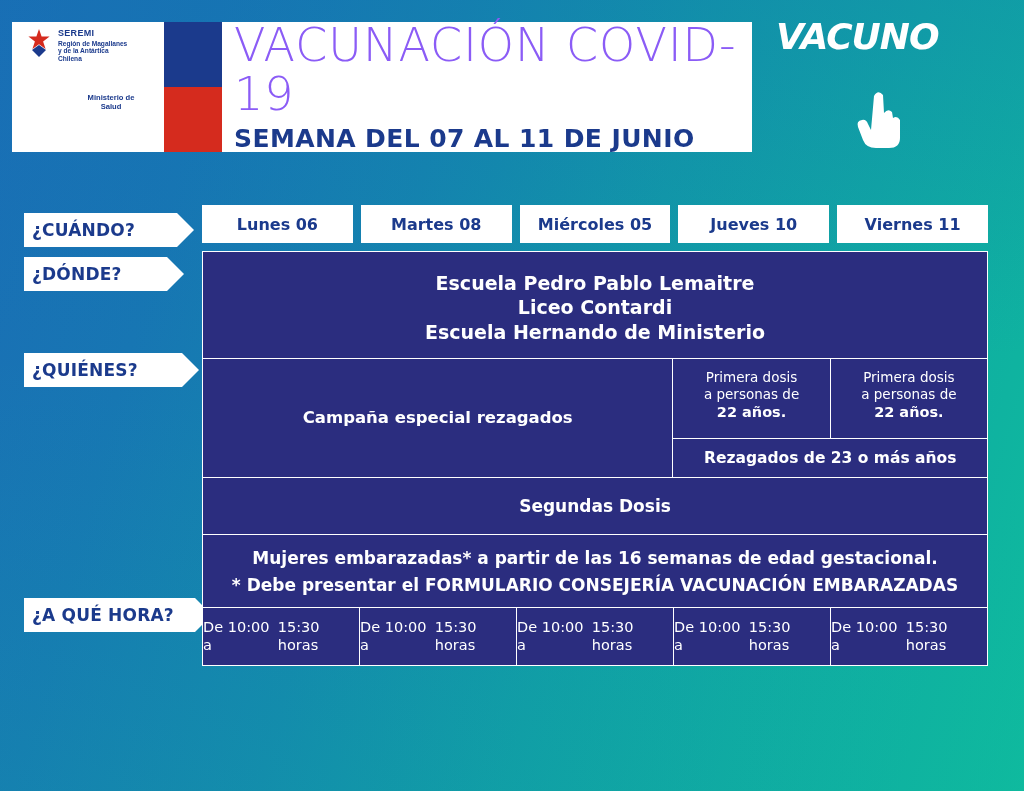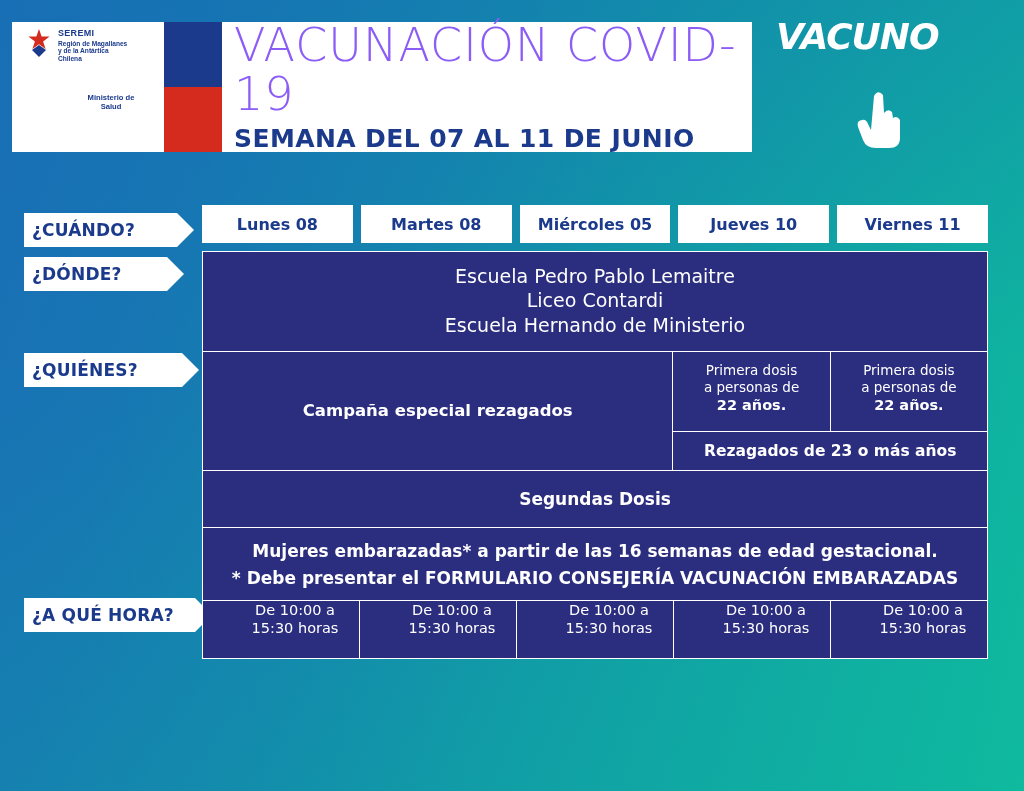--- a/index.html
+++ b/index.html
@@ -214,23 +214,23 @@
   }
 
   .body-block {
     margin-top: 8px;
     background: #2b2d7f;
     color: #ffffff;
     border: 1px solid #ffffff;
     box-sizing: border-box;
   }
   .row-where {
-    padding: 12px 0 14px;
+    padding: 19px 0 14px;
     text-align: center;
-    font-weight: normal;
+    font-weight: bold;
     font-size: 19px;
     line-height: 1.28;
     font-family: "DejaVu Sans", sans-serif;
   }
   .sep {
     height: 1px;
     background: #ffffff;
   }
   .row-who {
     display: flex;
@@ -311,27 +311,26 @@
     font-family: "DejaVu Sans", sans-serif;
   }
   .row-hours {
     display: flex;
     border-top: 1px solid #ffffff;
     height: 57px;
   }
   .hour-cell {
     flex: 1;
     display: flex;
-    flex-direction: column;
+    flex-direction: row;
     align-items: center;
     font-size: 14.5px;
     line-height: 1.25;
     border-right: 1px solid #ffffff;
     font-family: "DejaVu Sans", sans-serif;
-    margin-left: 28px;
   }
   .hour-cell:last-child { border-right: none; }
 </style>
 </head>
 <body>
 
 <div class="bg"></div>
 <div class="bg-overlay"></div>
 
 <div class="page">
@@ -384,21 +383,21 @@
     <div class="labels">
       <div class="label-tag" style="top:8px; width:145px;">¿CUÁNDO?</div>
       <div class="label-tag" style="top:52px; width:135px;">¿DÓNDE?</div>
       <div class="label-tag" style="top:148px; width:150px;">¿QUIÉNES?</div>
       <div class="label-tag" style="top:393px; width:163px;">¿A QUÉ HORA?</div>
     </div>
 
     <div class="grid">
 
       <div class="day-row">
-        <div class="day-cell">Lunes 08</div>
+        <div class="day-cell">Lunes 06</div>
         <div class="day-cell">Martes 08</div>
         <div class="day-cell">Miércoles 05</div>
         <div class="day-cell">Jueves 10</div>
         <div class="day-cell">Viernes 11</div>
       </div>
 
       <div class="body-block">
 
         <div class="row-where">
           <div>Escuela Pedro Pablo Lemaitre</div>

